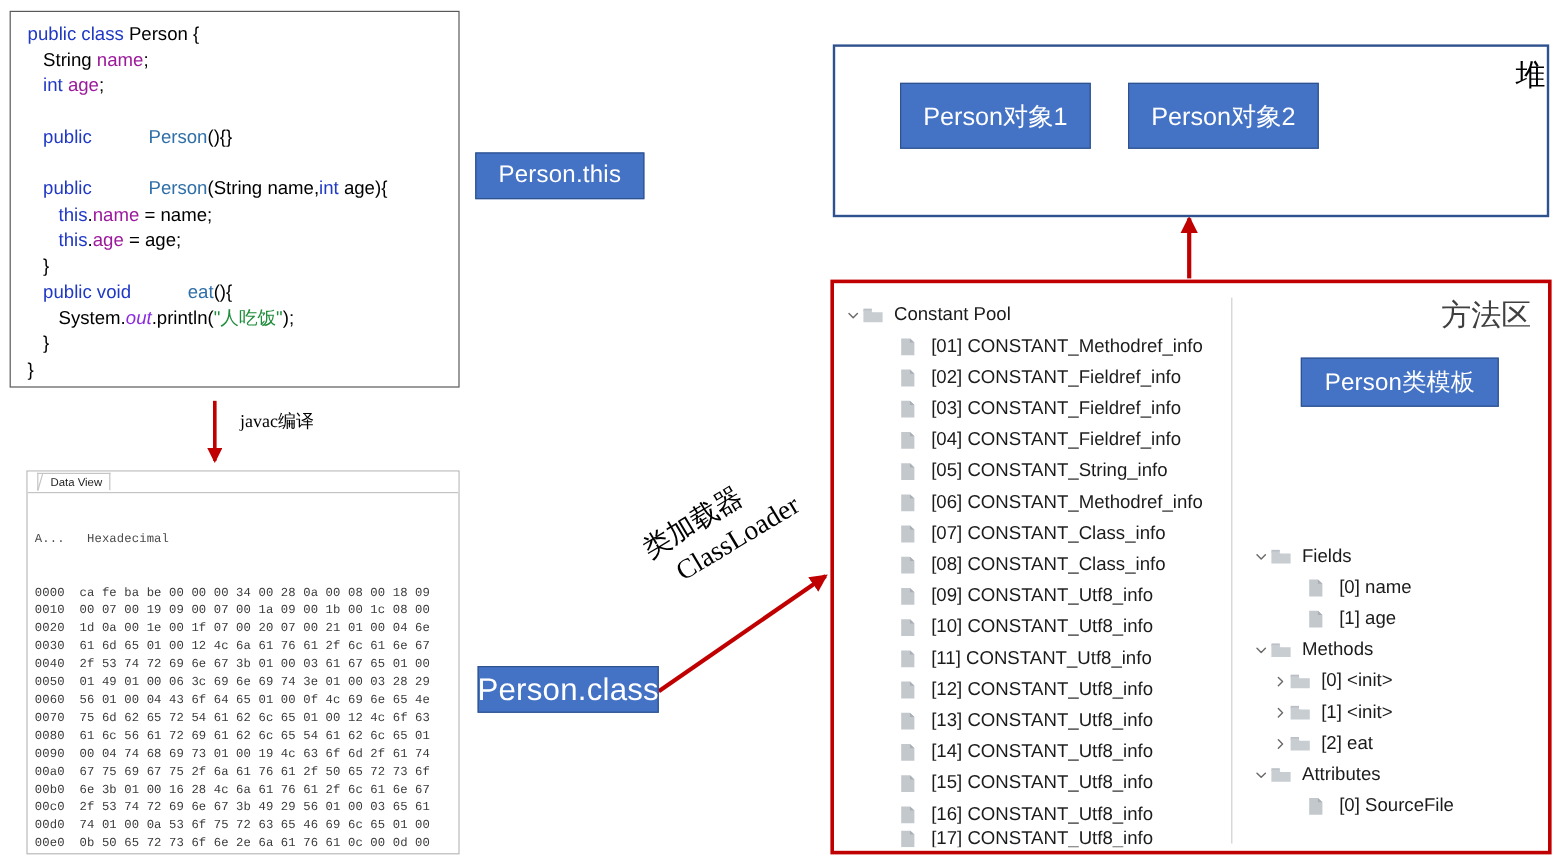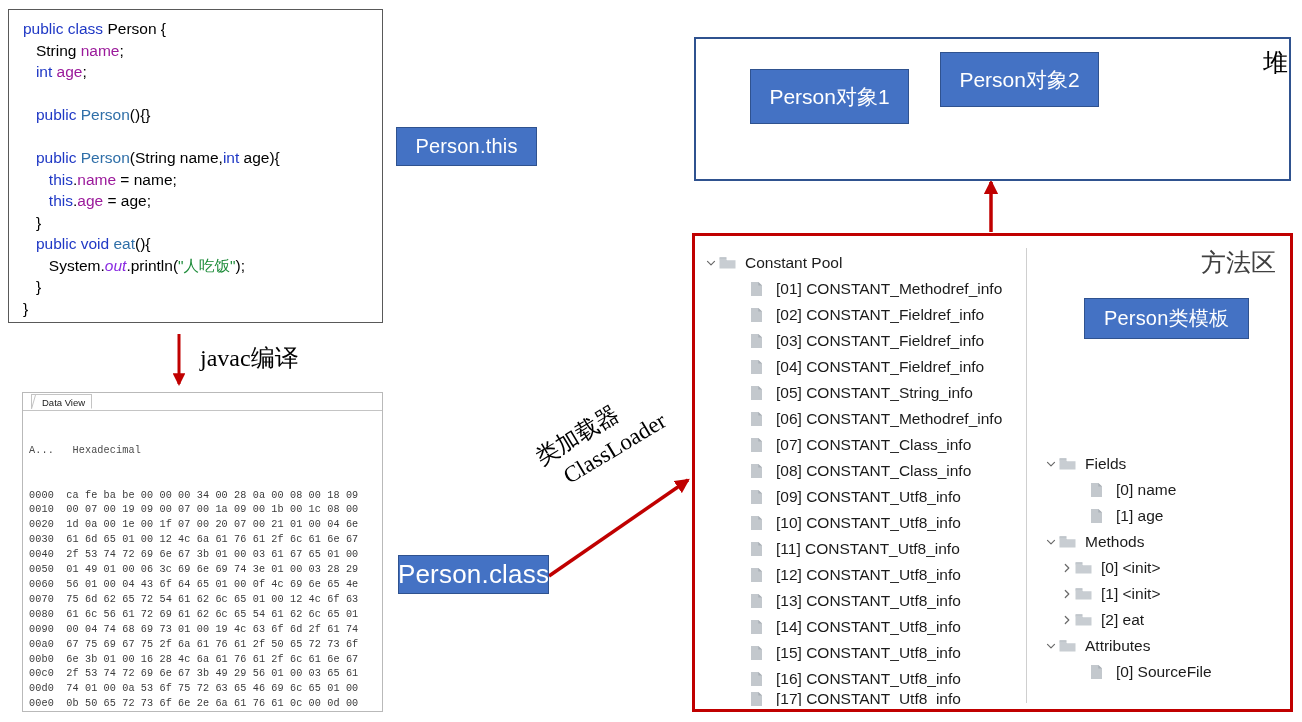--- a/index.html
+++ b/index.html
@@ -32,21 +32,21 @@
     box-sizing: border-box;
     padding: 8px 0 0 14px;
     font-family: "Liberation Sans", sans-serif;
     font-size: 15.5px;
     line-height: 21.5px;
     color: #000000;
     white-space: pre;
   }
   #code-box .kw   { color: #1f38c5; }
   #code-box .fld  { color: #9b1a9b; }
-  #code-box .mth  { color: #2f6fa8; }
+  #code-box .mth  { color: #2f6fa8; margin-left: 43px; }
   #code-box .str  { color: #1e8c3a; }
   #code-box .stat { color: #8a2be2; font-style: italic; }
   #code-box .pln  { color: #000000; }
   .code-line { display: block; height: 21.5px; }
   .blank-line { display: block; height: 21.5px; }
 
   
   .blue-chip {
     position: absolute;
     background: #4472c4;
@@ -73,21 +73,21 @@
     left: 1084px; top: 298px;
     width: 165px; height: 41px;
     font-size: 20px;
   }
 
   
   #javac-label {
     position: absolute;
     left: 200px; top: 342px;
     font-family: "Liberation Serif", serif;
-    font-size: 24px;
+    font-size: 15px;
     color: #000000;
     white-space: nowrap;
   }
   .svg-layer {
     position: absolute;
     left: 0; top: 0;
     width: 1302px; height: 722px;
     pointer-events: none;
   }
 
@@ -184,21 +184,21 @@
     border: 1px solid #2f528f;
     color: #ffffff;
     box-sizing: border-box;
     display: flex;
     align-items: center;
     justify-content: center;
     font-size: 21px;
     font-family: "Liberation Sans", sans-serif;
   }
   #heap-obj-1 { left: 750px; top: 69px; width: 159px; height: 55px; }
-  #heap-obj-2 { left: 940px; top: 52px; width: 159px; height: 55px; }
+  #heap-obj-2 { left: 940px; top: 69px; width: 159px; height: 55px; }
 
   
   #method-area {
     position: absolute;
     left: 692px; top: 233px;
     width: 601px; height: 479px;
     border: 3px solid #c00000;
     background: #ffffff;
     box-sizing: border-box;
     overflow: hidden;

